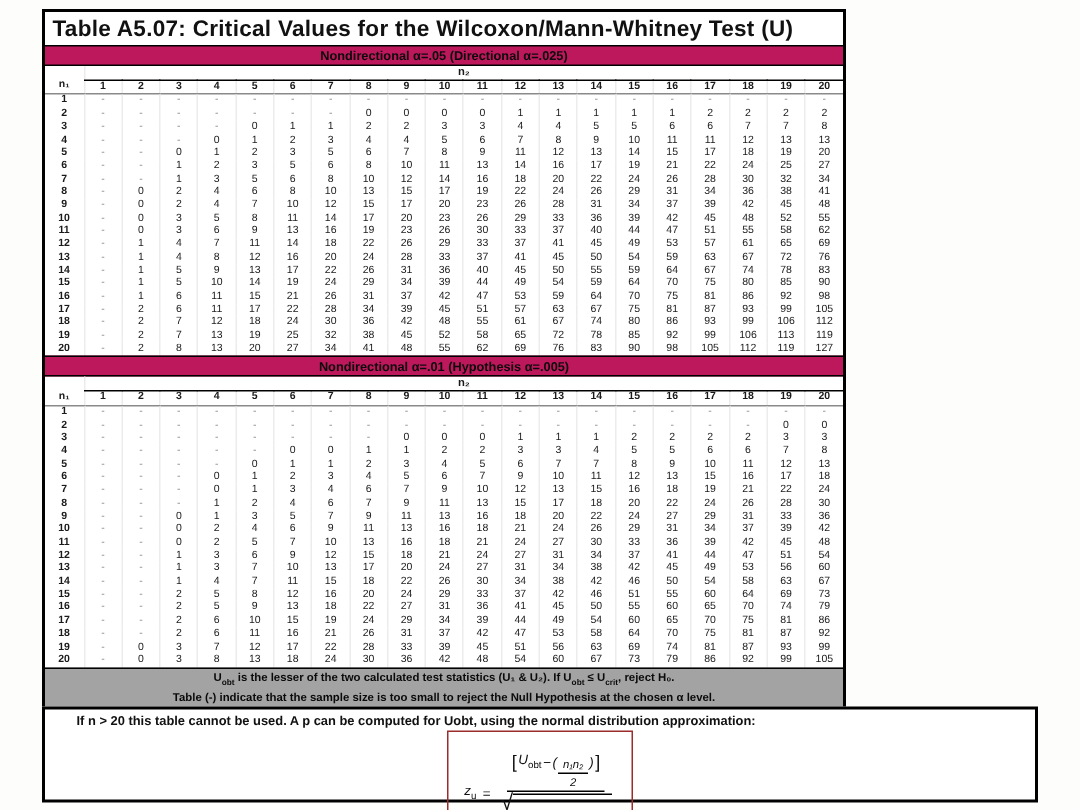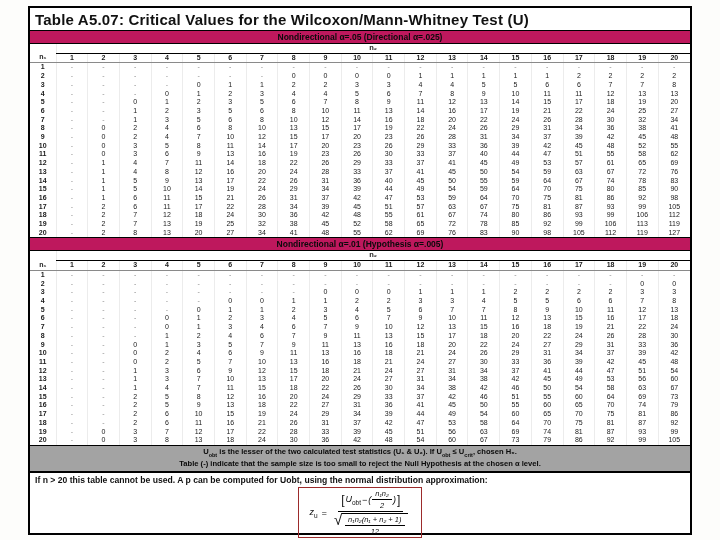--- a/index.html
+++ b/index.html
@@ -4,21 +4,21 @@
 <style>
   html,body{margin:0;padding:0;}
   body{
     width:720px;height:540px;background:#ffffff;
     font-family:"Liberation Sans", sans-serif;color:#111;
     position:relative;overflow:hidden;
   }
   .slide{position:absolute;inset:0;background:#fdfdfb;}
 
   .main-box{
-    position:absolute;left:28px;top:6px;width:664px;
+    position:absolute;left:28px;top:6px;width:536px;
     border:2px solid #000;background:#fff;box-sizing:border-box;
   }
   .title{
     font-size:15px;font-weight:bold;padding:3px 5px 2px;letter-spacing:0.2px;
     white-space:nowrap;
   }
   .band{
     background:#be185d;border-top:1px solid #000;border-bottom:1px solid #000;
     text-align:center;font-weight:bold;font-size:8.5px;line-height:12px;color:#0a0a0a;
   }
@@ -40,31 +40,31 @@
     text-align:center;font-size:7.6px;font-weight:bold;line-height:10px;
     padding:1px 2px 2px;color:#0a0a0a;
   }
   .notes sub{font-size:5.5px;}
 
   .approx-box{
     position:absolute;left:28px;top:471px;width:664px;height:64px;
     border:2px solid #000;background:#fff;box-sizing:border-box;
     padding:2px 5px;
   }
-  .approx-text{font-size:8.6px;font-weight:bold;line-height:11px;}
+  .approx-text{font-size:8.6px;font-weight:bold;line-height:11px;margin-left:16px;}
   .formula-wrap{display:flex;justify-content:center;margin-top:1px;}
   .formula-box{
     border:1px solid #9c2b2b;padding:1px 10px;display:inline-flex;
     align-items:center;gap:4px;font-size:9px;font-style:italic;color:#101010;
   }
   .formula-box sub{font-size:6.5px;font-style:normal;}
   .frac{display:inline-flex;flex-direction:column;align-items:center;vertical-align:middle;}
   .frac .fnum{border-bottom:1px solid #000;padding:0 3px 1px;display:flex;align-items:center;gap:1px;}
   .frac .fden{padding:1px 3px 0;display:flex;align-items:center;gap:1px;}
-  .frac.small{font-size:7.5px;}
+  .frac.small{font-size:7.5px;margin-top:16px;}
   .rad{display:inline-flex;align-items:flex-start;}
   .rad .sign{font-size:15px;line-height:1;font-style:normal;transform:translateY(-1px);}
   .rad .under{border-top:1px solid #000;padding:1px 3px 0;display:flex;}
   .brack{font-size:12px;font-style:normal;}
 </style>
 </head>
 <body>
 
 <div class="slide">
 
@@ -1105,21 +1105,21 @@
               <td>86</td>
               <td>92</td>
               <td>99</td>
               <td>105</td>
             </tr>
           </tbody>
         </table>
     </div>
 
     <div class="notes">
-      <div><span>U</span><sub>obt</sub><span> is the lesser of the two calculated test statistics (U₁ &amp; U₂). If </span><span>U</span><sub>obt</sub><span> ≤ U</span><sub>crit</sub><span>, chosen H₀.</span></div>
+      <div><span>U</span><sub>obt</sub><span> is the lesser of the two calculated test statistics (U₁ &amp; U₂). If </span><span>U</span><sub>obt</sub><span> ≤ U</span><sub>crit</sub><span>, reject H₀.</span></div>
       <div>Table (-) indicate that the sample size is too small to reject the Null Hypothesis at the chosen α level.</div>
     </div>
   </div>
 
   <div class="approx-box">
     <div class="approx-text">If n &gt; 20 this table cannot be used. A p can be computed for Uobt, using the normal distribution approximation:</div>
     <div class="formula-wrap">
       <div class="formula-box">
         <span><span>z</span><sub>u</sub></span>
         <span>=</span>

